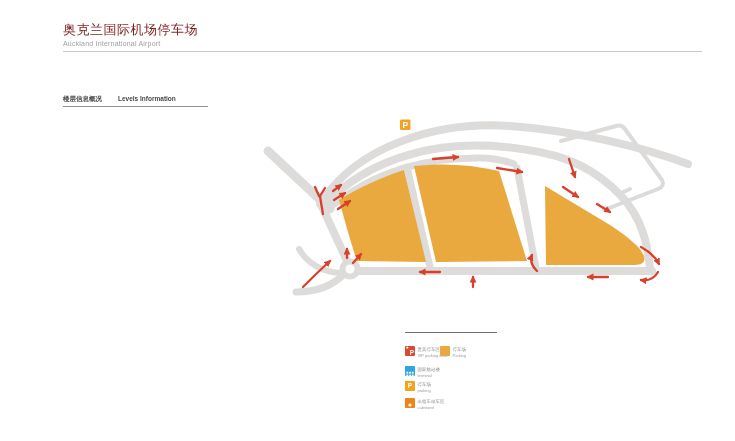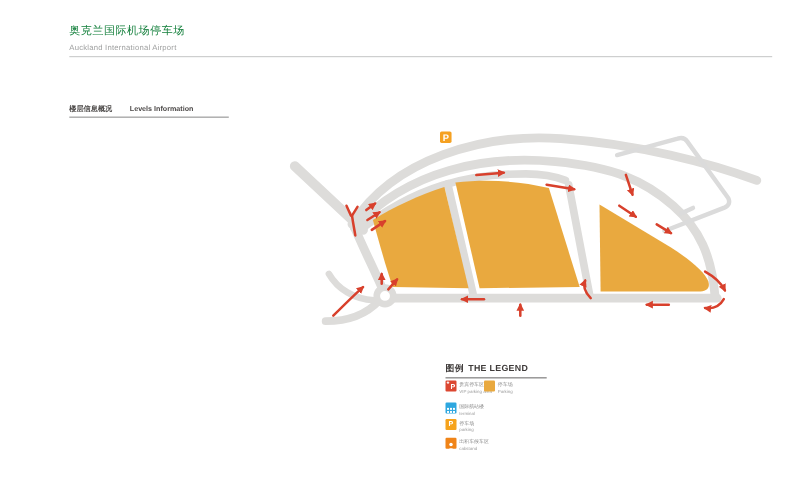--- a/index.html
+++ b/index.html
@@ -2,21 +2,21 @@
 <html><head>
 <meta charset="utf-8">
 <style>
   html,body{margin:0;padding:0;}
   body{
     width:735px;height:441px;background:#ffffff;position:relative;overflow:hidden;
     font-family:"Liberation Sans","DejaVu Sans",sans-serif;
   }
   .abs{position:absolute;}
   
-  .title{left:63px;top:21px;font-size:10px;letter-spacing:0.5px;color:#15803d;}
+  .title{left:63px;top:21px;font-size:13px;letter-spacing:0.5px;color:#7f1d1d;}
   .subtitle{left:63px;top:40px;font-size:7px;color:#9FA0A0;letter-spacing:0.2px;}
   .header-line{left:63px;top:51px;width:639px;height:1px;background:#C9CACA;}
   
   .section{left:63px;top:95px;font-size:6.5px;font-weight:bold;color:#4C4948;}
   .sec-en{margin-left:16px;}
   .section-line{left:63px;top:106px;width:145px;height:1px;background:#929292;}
   
   .map{left:260px;top:108px;}
   
   .legend{left:405px;top:329px;width:120px;height:90px;}
@@ -111,23 +111,20 @@
       <path d="M440,272 L420,272" marker-end="url(#ah)"></path>
       <path d="M473,287 L473,277" marker-end="url(#ah)"></path>
       <path d="M537,271 C531,265 530,260 532,255" marker-end="url(#ah)"></path>
       <path d="M347,258 L347,249" marker-end="url(#ah)"></path>
       <path d="M353,263 L361,254" marker-end="url(#ah)"></path>
       <path d="M303,287 C313,277 321,269 330,261" marker-end="url(#ah)"></path>
     </g>
   </svg>
 
   <div class="abs legend">
-    <div class="legend-header">
-      <span class="legend-zh">图例</span><span>THE LEGEND</span>
-    </div>
     <div class="legend-line"></div>
 
     <div class="litem i0">
       <span class="licon c-red">
         <span class="licon-star">★</span>
         <span class="licon-p">P</span>
       </span>
       <span class="ltext">
         <span class="lzh">贵宾停车区</span>
         <span class="len">VIP parking area</span>

